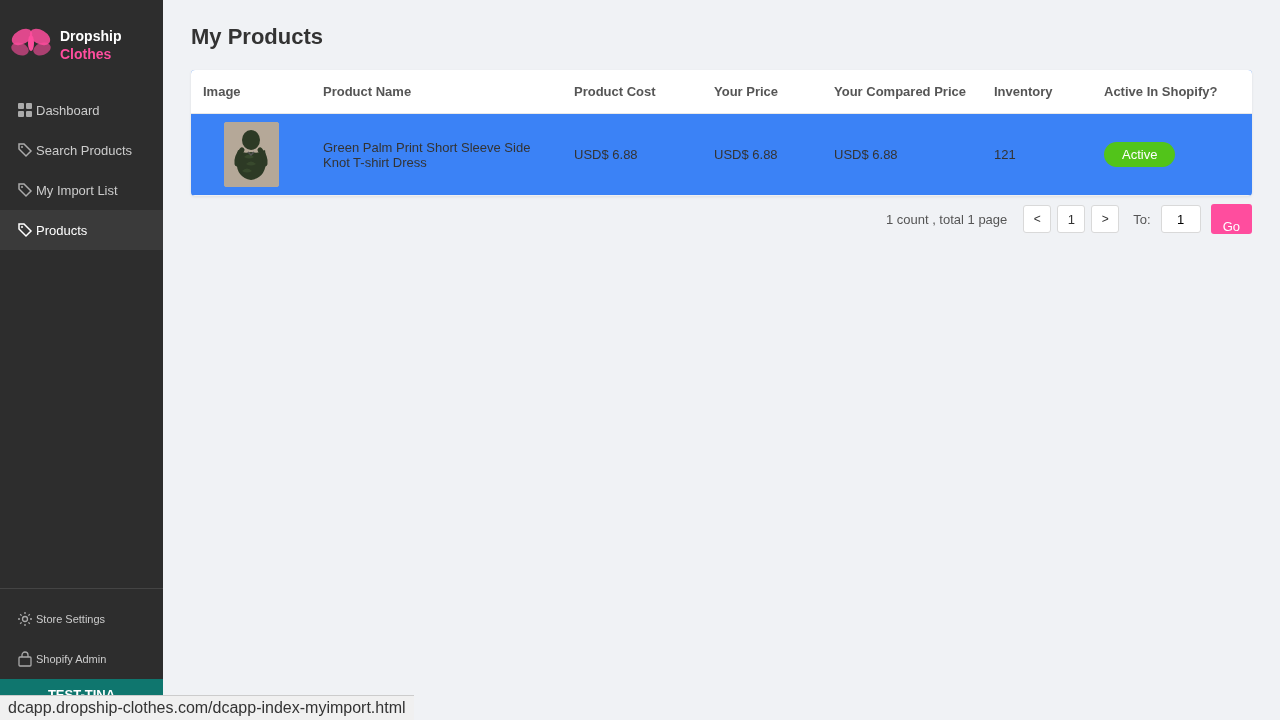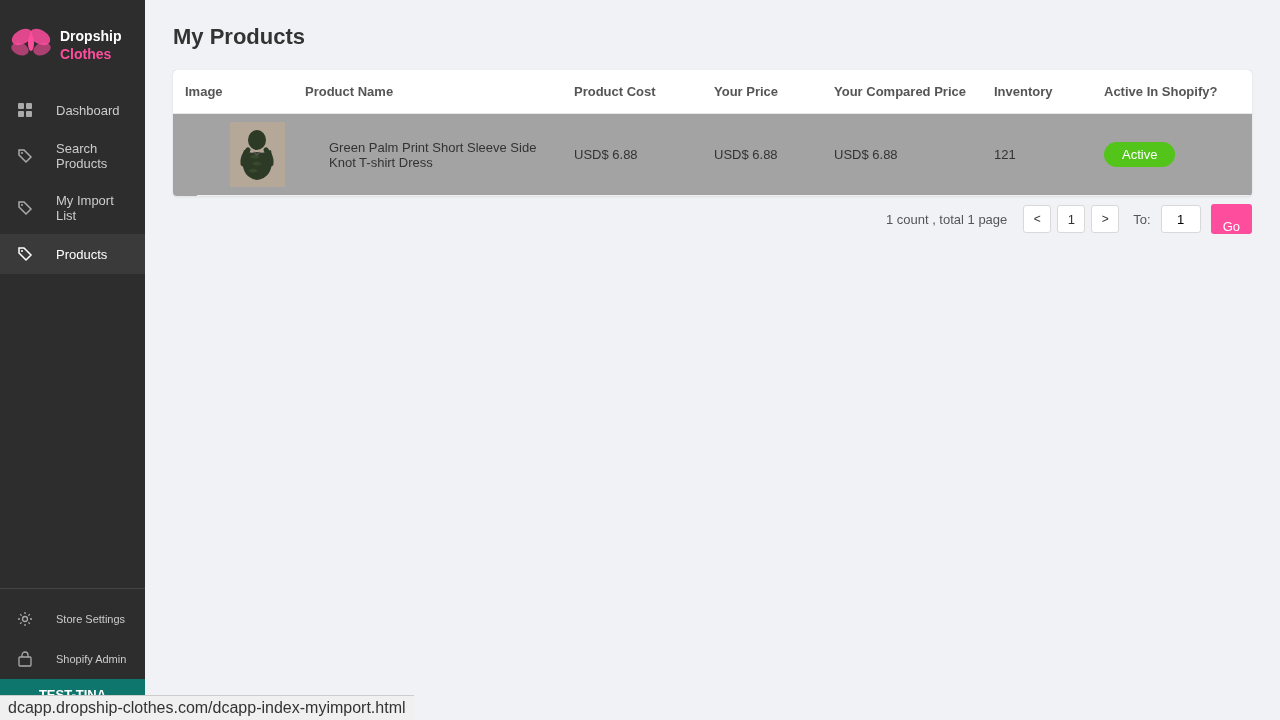--- a/index.html
+++ b/index.html
@@ -1,20 +1,20 @@
 <!DOCTYPE html>
 <html><head>
   <meta charset="utf-8">
   <style>
     * { margin: 0; padding: 0; box-sizing: border-box; }
     body { font-family: Arial, sans-serif; background: #f0f2f5; display: flex; height: 720px; width: 1280px; overflow: hidden; }
 
     
     .sidebar {
-      width: 145px;
+      width: 163px;
       background: #2d2d2d;
       display: flex;
       flex-direction: column;
       height: 100%;
       flex-shrink: 0;
     }
     .sidebar-logo {
       padding: 12px 10px;
       display: flex;
       align-items: center;
@@ -37,21 +37,21 @@
     }
 
     .sidebar-nav {
       flex: 1;
       display: flex;
       flex-direction: column;
     }
     .nav-item {
       display: flex;
       align-items: center;
-      gap: 22px;
+      gap: 2px;
       padding: 11px 16px;
       color: #ccc;
       font-size: 13px;
       cursor: pointer;
       text-decoration: none;
     }
     .nav-item.active { background: #3a3a3a; color: #fff; }
     .nav-icon {
       width: 18px;
       height: 18px;
@@ -86,21 +86,21 @@
     }
     .page-title {
       font-size: 22px;
       font-weight: 600;
       color: #333;
       margin-bottom: 20px;
     }
 
     
     .products-table {
-      background: #a3a3a3;
+      background: #3b82f6;
       border-radius: 4px;
       overflow: hidden;
       box-shadow: 0 1px 3px rgba(0,0,0,0.08);
     }
     .table-header {
       display: grid;
       grid-template-columns: 120px 1fr 140px 120px 160px 110px 160px;
       background: #fff;
       border-bottom: 1px solid #e8e8e8;
       padding: 0;
@@ -109,21 +109,20 @@
       padding: 14px 12px;
       font-size: 13px;
       font-weight: 600;
       color: #555;
     }
     .table-row {
       display: grid;
       grid-template-columns: 120px 1fr 140px 120px 160px 110px 160px;
       border-bottom: 1px solid #f0f0f0;
       align-items: center;
-      margin-left: 24px;
     }
     .td {
       padding: 10px 12px;
       font-size: 13px;
       color: #333;
     }
     .product-image-cell {
       padding: 8px 12px;
       display: flex;
       align-items: center;

